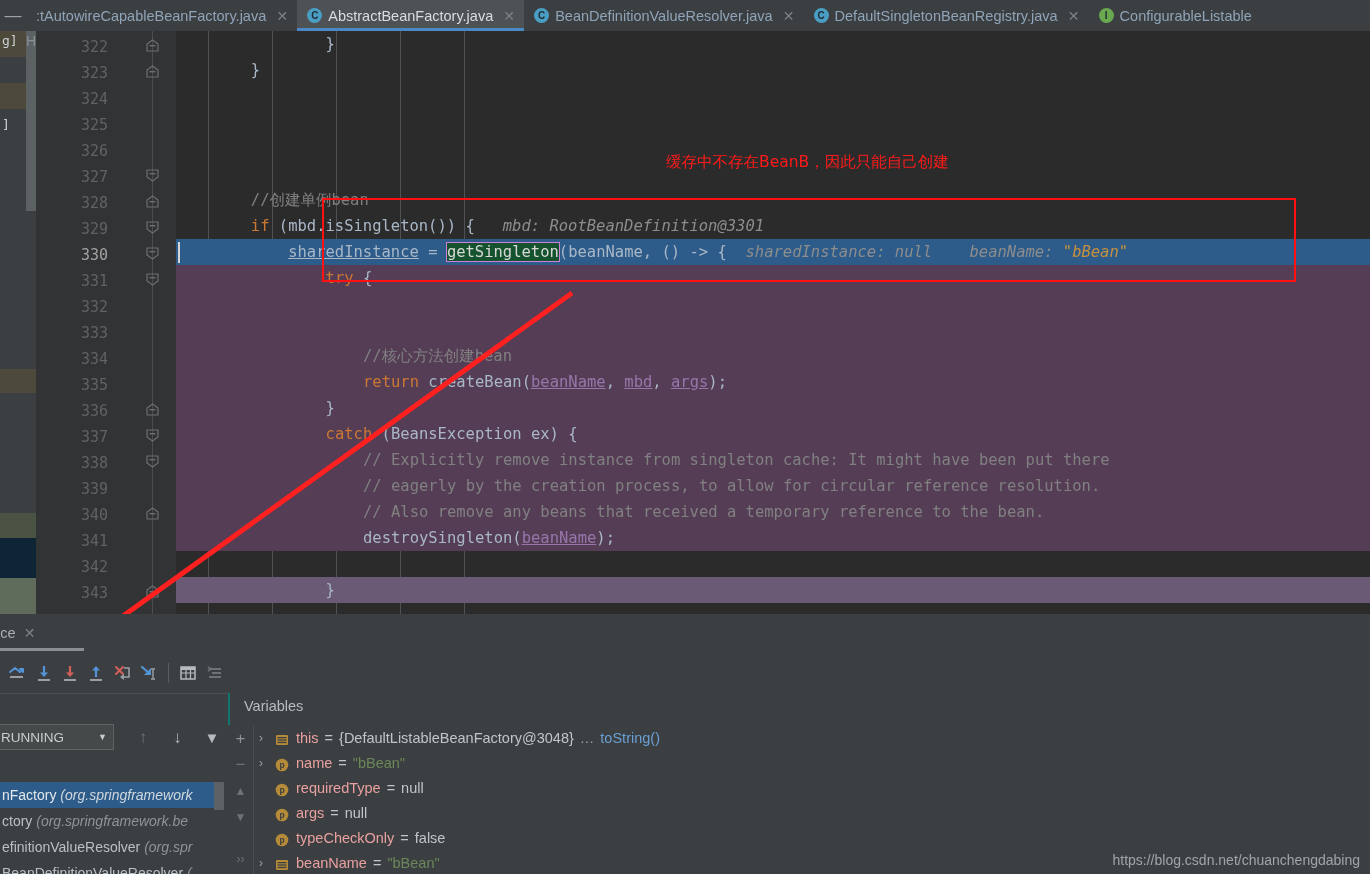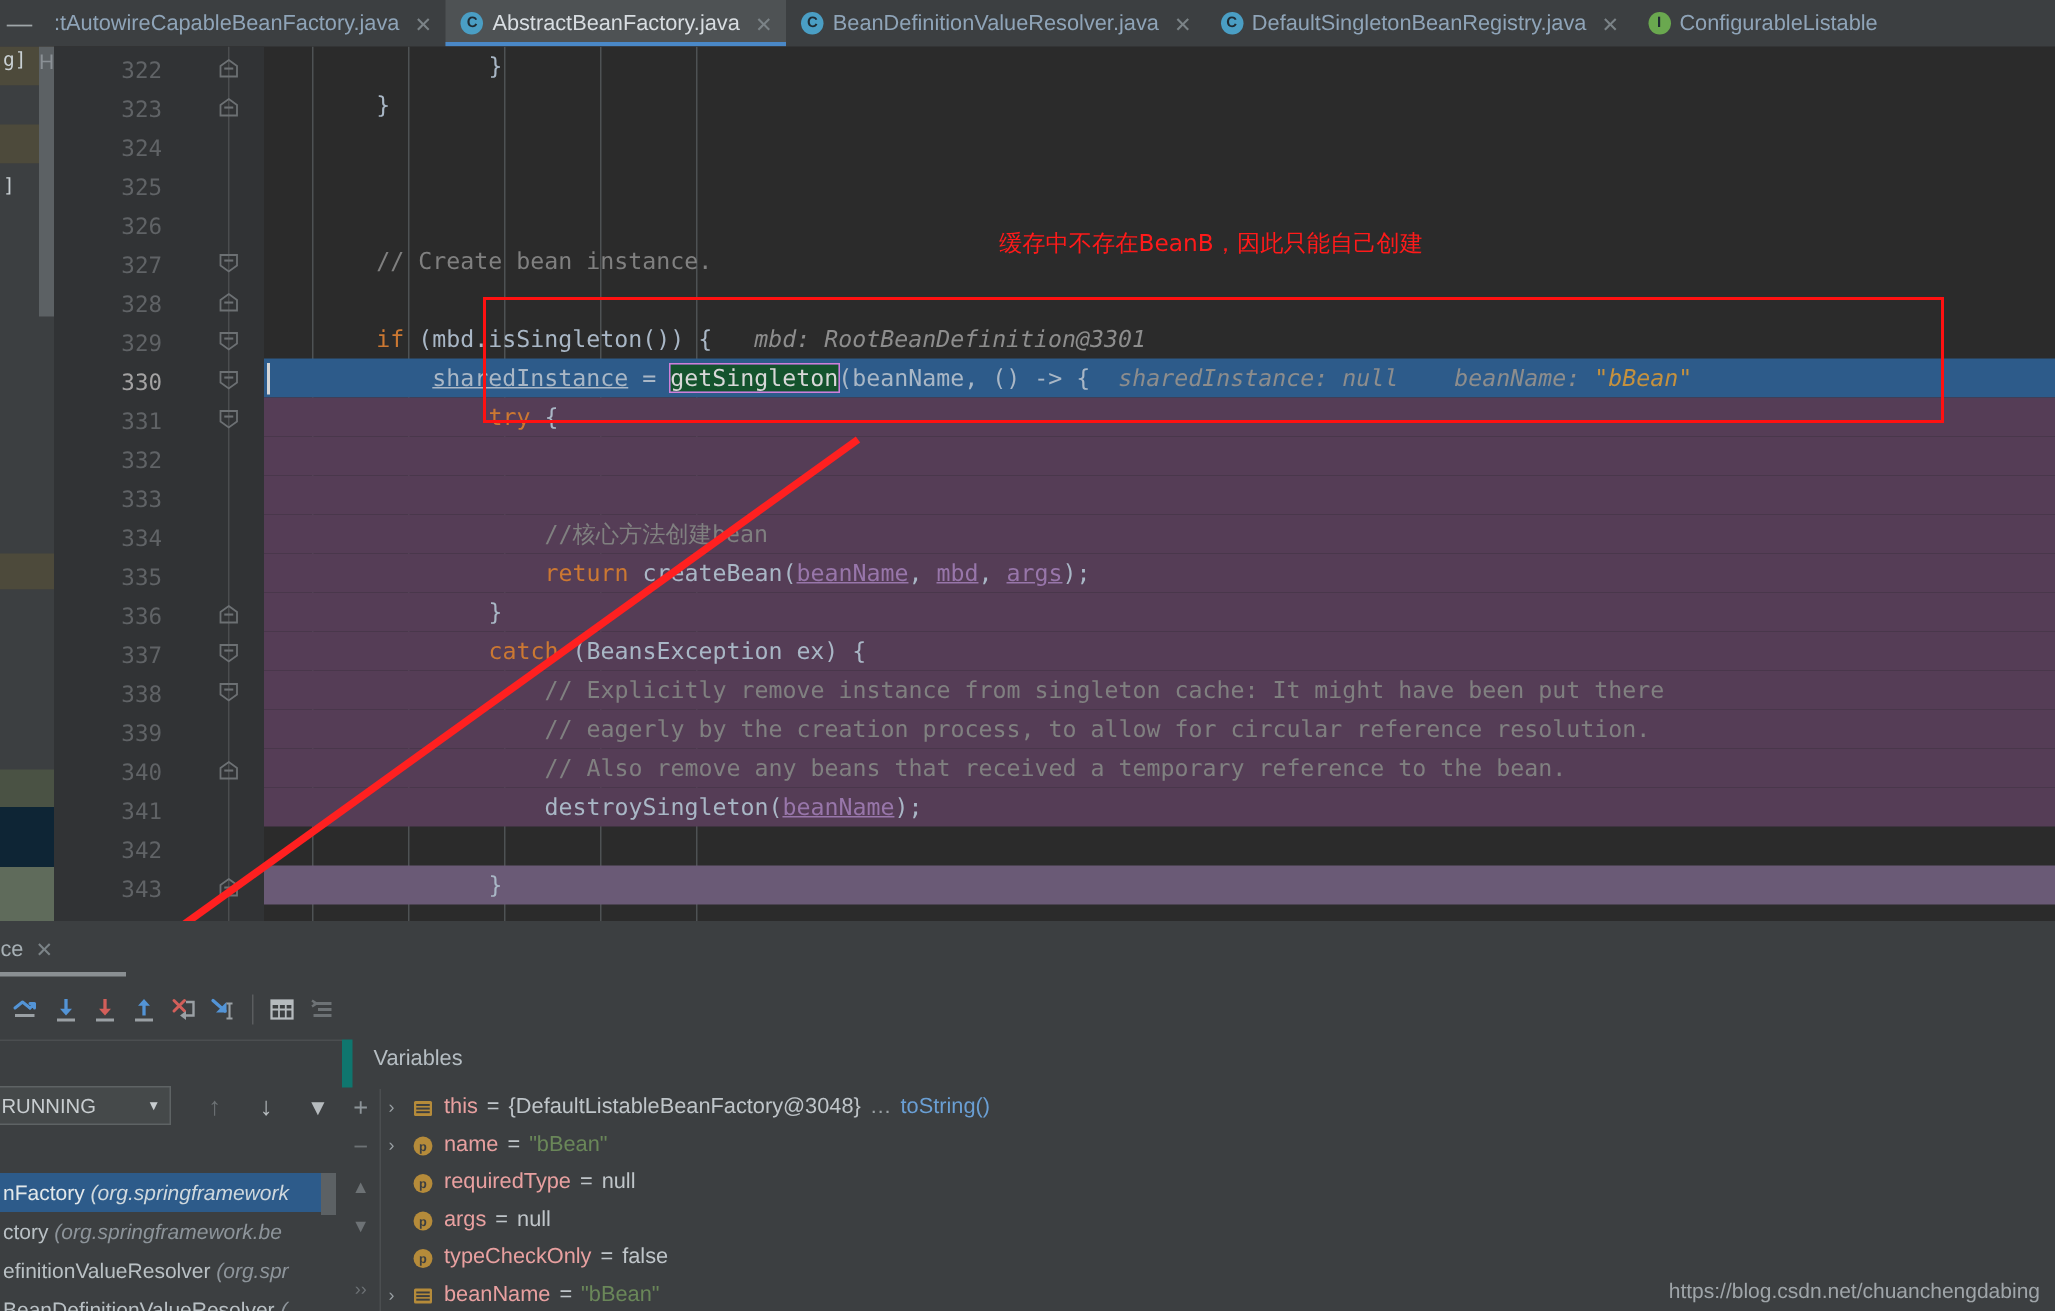--- a/index.html
+++ b/index.html
@@ -138,21 +138,21 @@
     display: flex; align-items: center; gap: 0px; padding-left: 4px;
   }
   .tbtn {
     width: 32px; height: 30px; display: flex; align-items: center;
     justify-content: center; position: relative;
   }
   .tsep { width: 1px; height: 20px; background: #5a5d5f; margin: 0 6px; }
 
   .vartabrow {
     position: absolute; left: 228px; top: 73px; width: 1056px; height: 32px;
-    border-left: 7px solid #0f766e;
+    border-left: 2px solid #0f766e;
   }
   .vartab {
     position: absolute; left: 14px; top: 5px; font-size: 14.5px; color: #b5bdc2;
   }
   .dtop-sep {
     position: absolute; left: 0; top: 73px; width: 228px; height: 1px;
     background: #4b4e50;
   }
 
   
@@ -371,21 +371,21 @@
       <div class="indent" style="left:32px;"></div>
       <div class="indent" style="left:96px;"></div>
       <div class="indent" style="left:160px;"></div>
       <div class="indent" style="left:224px;"></div>
       <div class="indent" style="left:288px;"></div>
     <div class="cline" style="top: 0px;"><span style="left:149.6px;position:absolute;" class="id">}</span></div>
         <div class="cline" style="top: 26px;"><span style="left:74.8px;position:absolute;" class="id">}</span></div>
         <div class="cline" style="top: 52px;"></div>
         <div class="cline" style="top: 78px;"></div>
         <div class="cline" style="top: 104px;"></div>
-        <div class="cline" style="top: 130px;"><span style="left:74.8px;position:absolute;" class="cm">// Create bean instance.</span></div>
+        <div class="cline" style="top: 156px;"><span style="left:74.8px;position:absolute;" class="cm">//创建单例bean</span></div>
         <div class="cline" style="top: 182px;"><span style="left:74.8px;position:absolute;"><span class="k">if</span> <span class="id">(mbd.isSingleton()) {</span><span class="hint">&nbsp;&nbsp;&nbsp;mbd: RootBeanDefinition@3301</span></span></div>
         <div class="cline blue" style="top: 208px;"><span style="left:112.19999999999999px;position:absolute;"><span class="id und">sharedInstance</span> <span class="id">=</span> <span class="sel-pink">getSingleton</span><span class="id">(beanName, () -&gt; {</span><span class="hint">&nbsp;&nbsp;sharedInstance: null&nbsp;&nbsp;&nbsp;&nbsp;beanName: </span><span class="hintstr">"bBean"</span></span></div>
         <div class="cline purple" style="top: 234px;"><span style="left:149.6px;position:absolute;" class="k">try</span><span style="left:187px;position:absolute;" class="id">{</span></div>
         <div class="cline purple" style="top: 260px;"></div>
         <div class="cline purple" style="top: 286px;"></div>
         <div class="cline purple" style="top: 312px;"><span style="left:187px;position:absolute;" class="cm">//核心方法创建bean</span></div>
         <div class="cline purple" style="top: 338px;"><span style="left:187px;position:absolute;"><span class="k">return</span> <span class="id">createBean(</span><span class="fld">beanName</span><span class="id">, </span><span class="fld">mbd</span><span class="id">, </span><span class="fld">args</span><span class="id">);</span></span></div>
         <div class="cline purple" style="top: 364px;"><span style="left:149.6px;position:absolute;" class="id">}</span></div>
         <div class="cline purple" style="top: 390px;"><span style="left:149.6px;position:absolute;"><span class="k">catch</span> <span class="id">(BeansException ex) {</span></span></div>
         <div class="cline purple" style="top: 416px;"><span style="left:187px;position:absolute;" class="cm">// Explicitly remove instance from singleton cache: It might have been put there</span></div>

